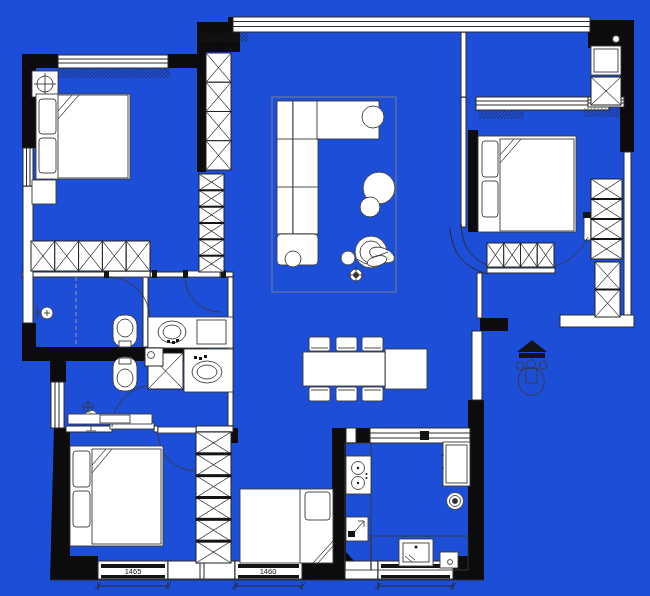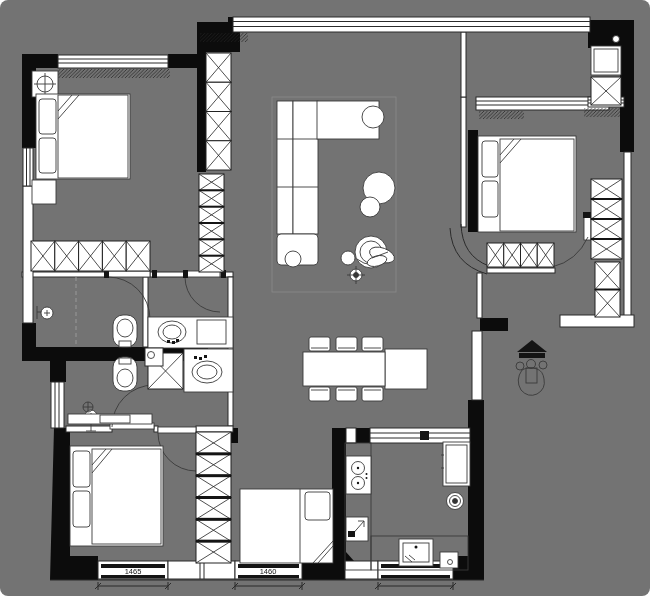--- a/index.html
+++ b/index.html
@@ -1,16 +1,16 @@
 <!DOCTYPE html>
 <html><head>
 <meta charset="utf-8">
 <style>
   html,body{margin:0;padding:0;background:#fff;}
-  .stage{position:relative;width:650px;height:596px;background:#737373;overflow:hidden;border-radius:8px;}
+  .stage{position:relative;width:650px;height:596px;background:#1d4ed8;overflow:hidden;}
   svg{display:block}
   .blk{fill:#0c0c0c;stroke:none}
   .fw{fill:#ffffff;stroke:#2b2b2b;stroke-width:1}
   .ln{fill:none;stroke:#2b2b2b;stroke-width:1}
   .thin{fill:none;stroke:#3a3a3a;stroke-width:.9}
   .fur{fill:#ffffff;stroke:#3a3a3a;stroke-width:.9}
   .soft{fill:none;stroke:#8a8a8a;stroke-width:.8}
   .dash{fill:none;stroke:#9a9a9a;stroke-width:1;stroke-dasharray:4 3}
   .dk{fill:#141414}
   text.dim{font-family:"Liberation Sans",sans-serif;font-size:7.5px;fill:#161616;text-anchor:middle}

